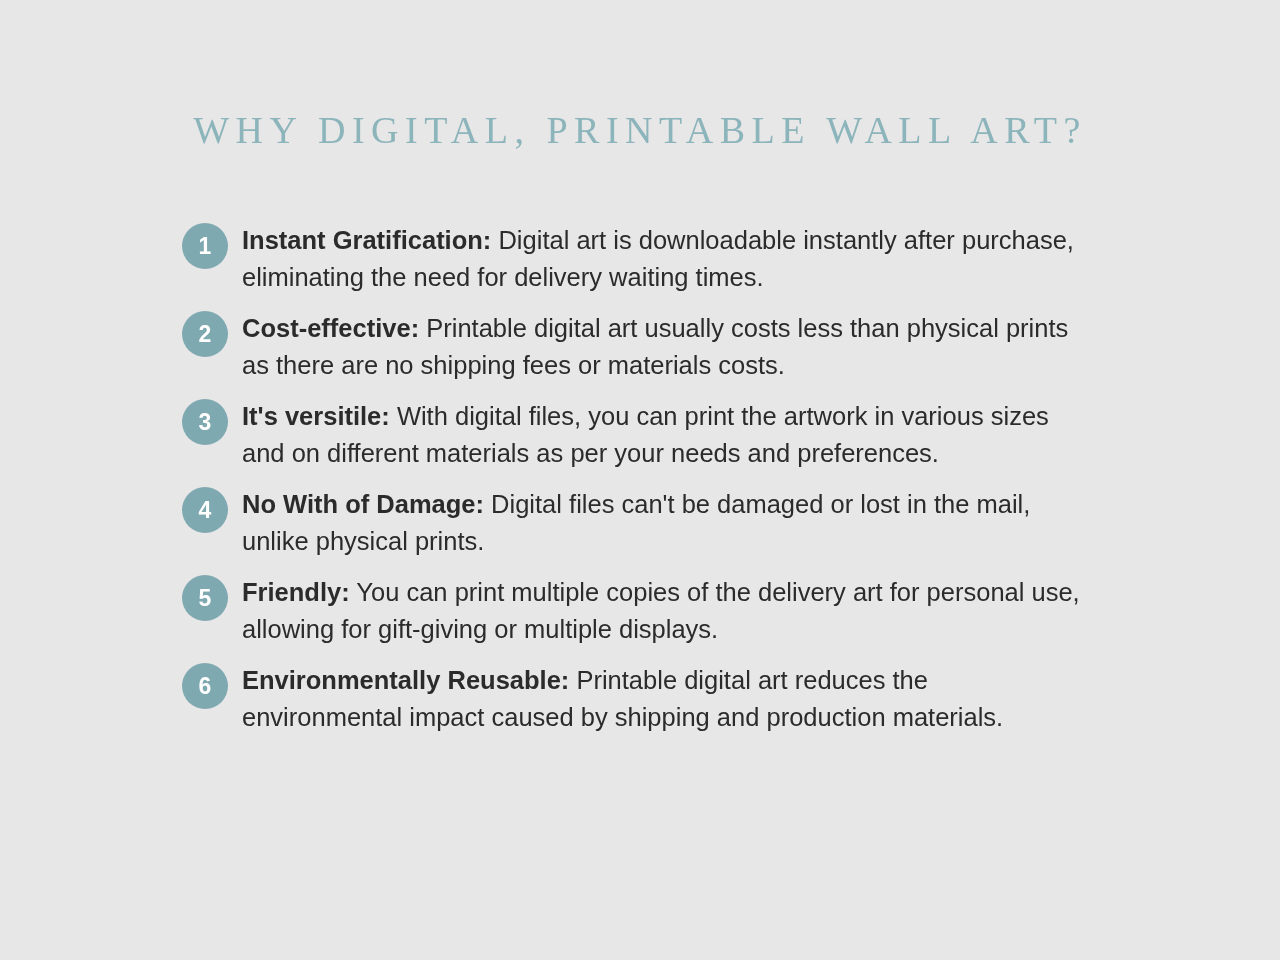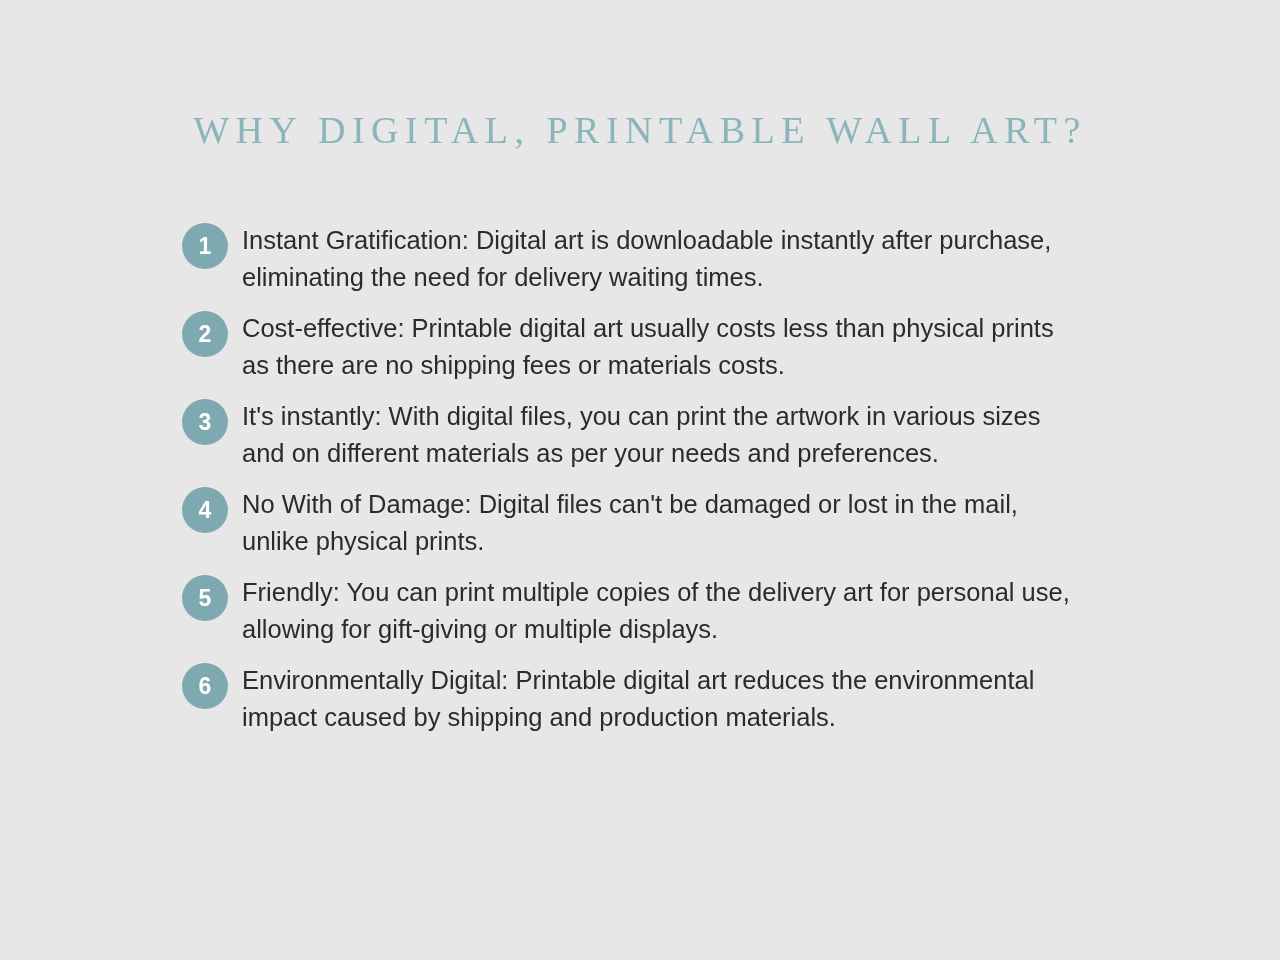--- a/index.html
+++ b/index.html
@@ -61,21 +61,21 @@
   }
   .text {
     margin-left: 14px;
     font-family: "Liberation Sans", sans-serif;
     font-size: 25.5px;
     line-height: 37px;
     color: #2b2b2b;
     max-width: 840px;
   }
   .text b {
-    font-weight: normal;
+    font-weight: bold;
   }
 </style>
 </head>
 <body>
 
 <div class="page">
 
   <div class="title">WHY DIGITAL, PRINTABLE WALL ART?</div>
 
   <div class="list">
@@ -85,32 +85,32 @@
       <div class="text"><b>Instant Gratification:</b> <span>Digital art is downloadable instantly after purchase, eliminating the need for delivery waiting times.</span></div>
     </div>
 
     <div class="item">
       <div class="badge">2</div>
       <div class="text"><b>Cost-effective:</b> <span>Printable digital art usually costs less than physical prints as there are no shipping fees or materials costs.</span></div>
     </div>
 
     <div class="item">
       <div class="badge">3</div>
-      <div class="text"><b>It's instantly:</b> <span>With digital files, you can print the artwork in various sizes and on different materials as per your needs and preferences.</span></div>
+      <div class="text"><b>It's versitile:</b> <span>With digital files, you can print the artwork in various sizes and on different materials as per your needs and preferences.</span></div>
     </div>
 
     <div class="item">
       <div class="badge">4</div>
       <div class="text"><b>No With of Damage:</b> <span>Digital files can't be damaged or lost in the mail, unlike physical prints.</span></div>
     </div>
 
     <div class="item">
       <div class="badge">5</div>
       <div class="text"><b>Friendly:</b> <span>You can print multiple copies of the delivery art for personal use, allowing for gift-giving or multiple displays.</span></div>
     </div>
 
     <div class="item">
       <div class="badge">6</div>
-      <div class="text"><b>Environmentally Digital:</b> <span>Printable digital art reduces the environmental impact caused by shipping and production materials.</span></div>
+      <div class="text"><b>Environmentally Reusable:</b> <span>Printable digital art reduces the environmental impact caused by shipping and production materials.</span></div>
     </div>
 
   </div>
 </div>
 
 </body></html>

